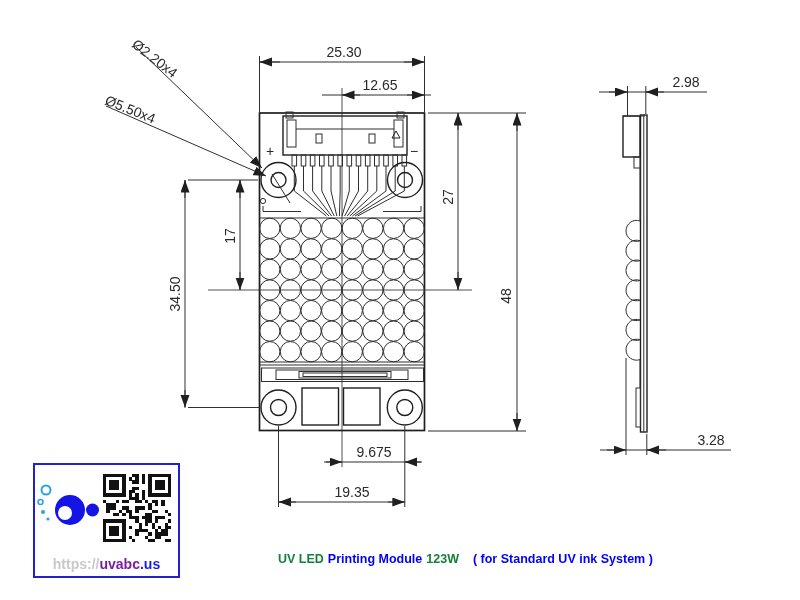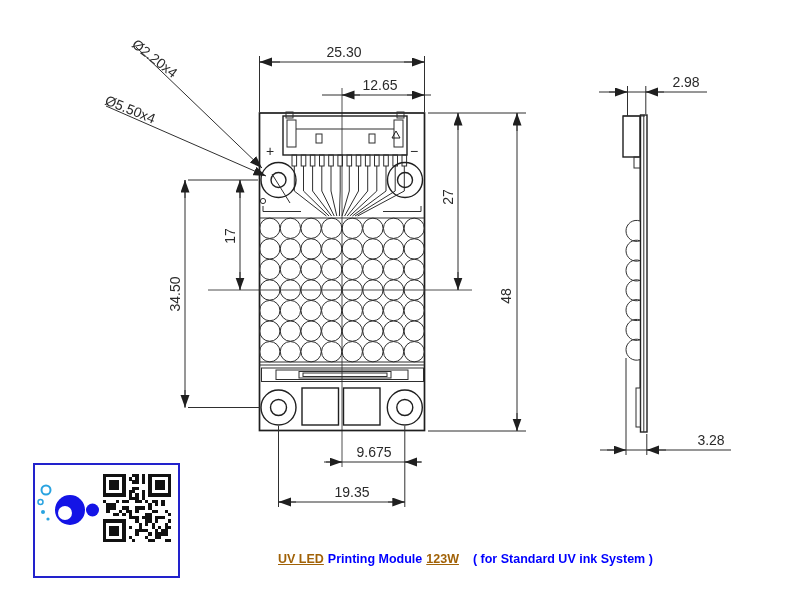--- a/index.html
+++ b/index.html
@@ -18,21 +18,21 @@
              font-weight:bold;font-size:14px;letter-spacing:0;}
   #logo .u-pre{color:#c9c9c9;}
   #logo .u-name{color:#7b1fa2;}
   #logo .u-tld{color:#1a1aee;}
   #qr{position:absolute;left:68px;top:9px;width:68px;height:68px;}
   #qr svg{width:68px;height:68px;display:block;}
   #bubbles{position:absolute;left:0px;top:12px;width:68px;height:68px;}
   
   #caption{position:absolute;left:278px;top:552px;font-weight:bold;font-size:12.5px;
            white-space:nowrap;}
-  #caption .c-red{color:#a16207;text-decoration:underline;}
+  #caption .c-red{color:#15803d;}
   #caption .c-blue{color:#0000ff;}
   #caption span{margin-right:4px;}
   #caption .c-paren{margin-left:10px;margin-top:12px;}
 </style>
 </head>
 <body>
 
 <div id="stage">
 
 <svg id="drw" width="800" height="600" viewBox="0 0 800 600">
@@ -504,19 +504,22 @@
             <rect x="16" y="19" width="1.02" height="1.02"></rect>
             <rect x="17" y="19" width="1.02" height="1.02"></rect>
             <rect x="9" y="20" width="1.02" height="1.02"></rect>
             <rect x="14" y="20" width="1.02" height="1.02"></rect>
             <rect x="15" y="20" width="1.02" height="1.02"></rect>
             <rect x="19" y="20" width="1.02" height="1.02"></rect>
             <rect x="20" y="20" width="1.02" height="1.02"></rect>
           </g>
         </svg>
       </div>
+  <div class="url">
+    <span class="u-pre">https://</span><span class="u-name">uvabc</span><span class="u-tld">.us</span>
+  </div>
 </div>
 
 <div id="caption">
   <span class="c-red">UV LED</span><span class="c-blue">Printing Module</span><span class="c-red">123W</span><span class="c-blue c-paren">( for Standard UV ink System )</span>
 </div>
 
 </div>
 
 </body></html>

